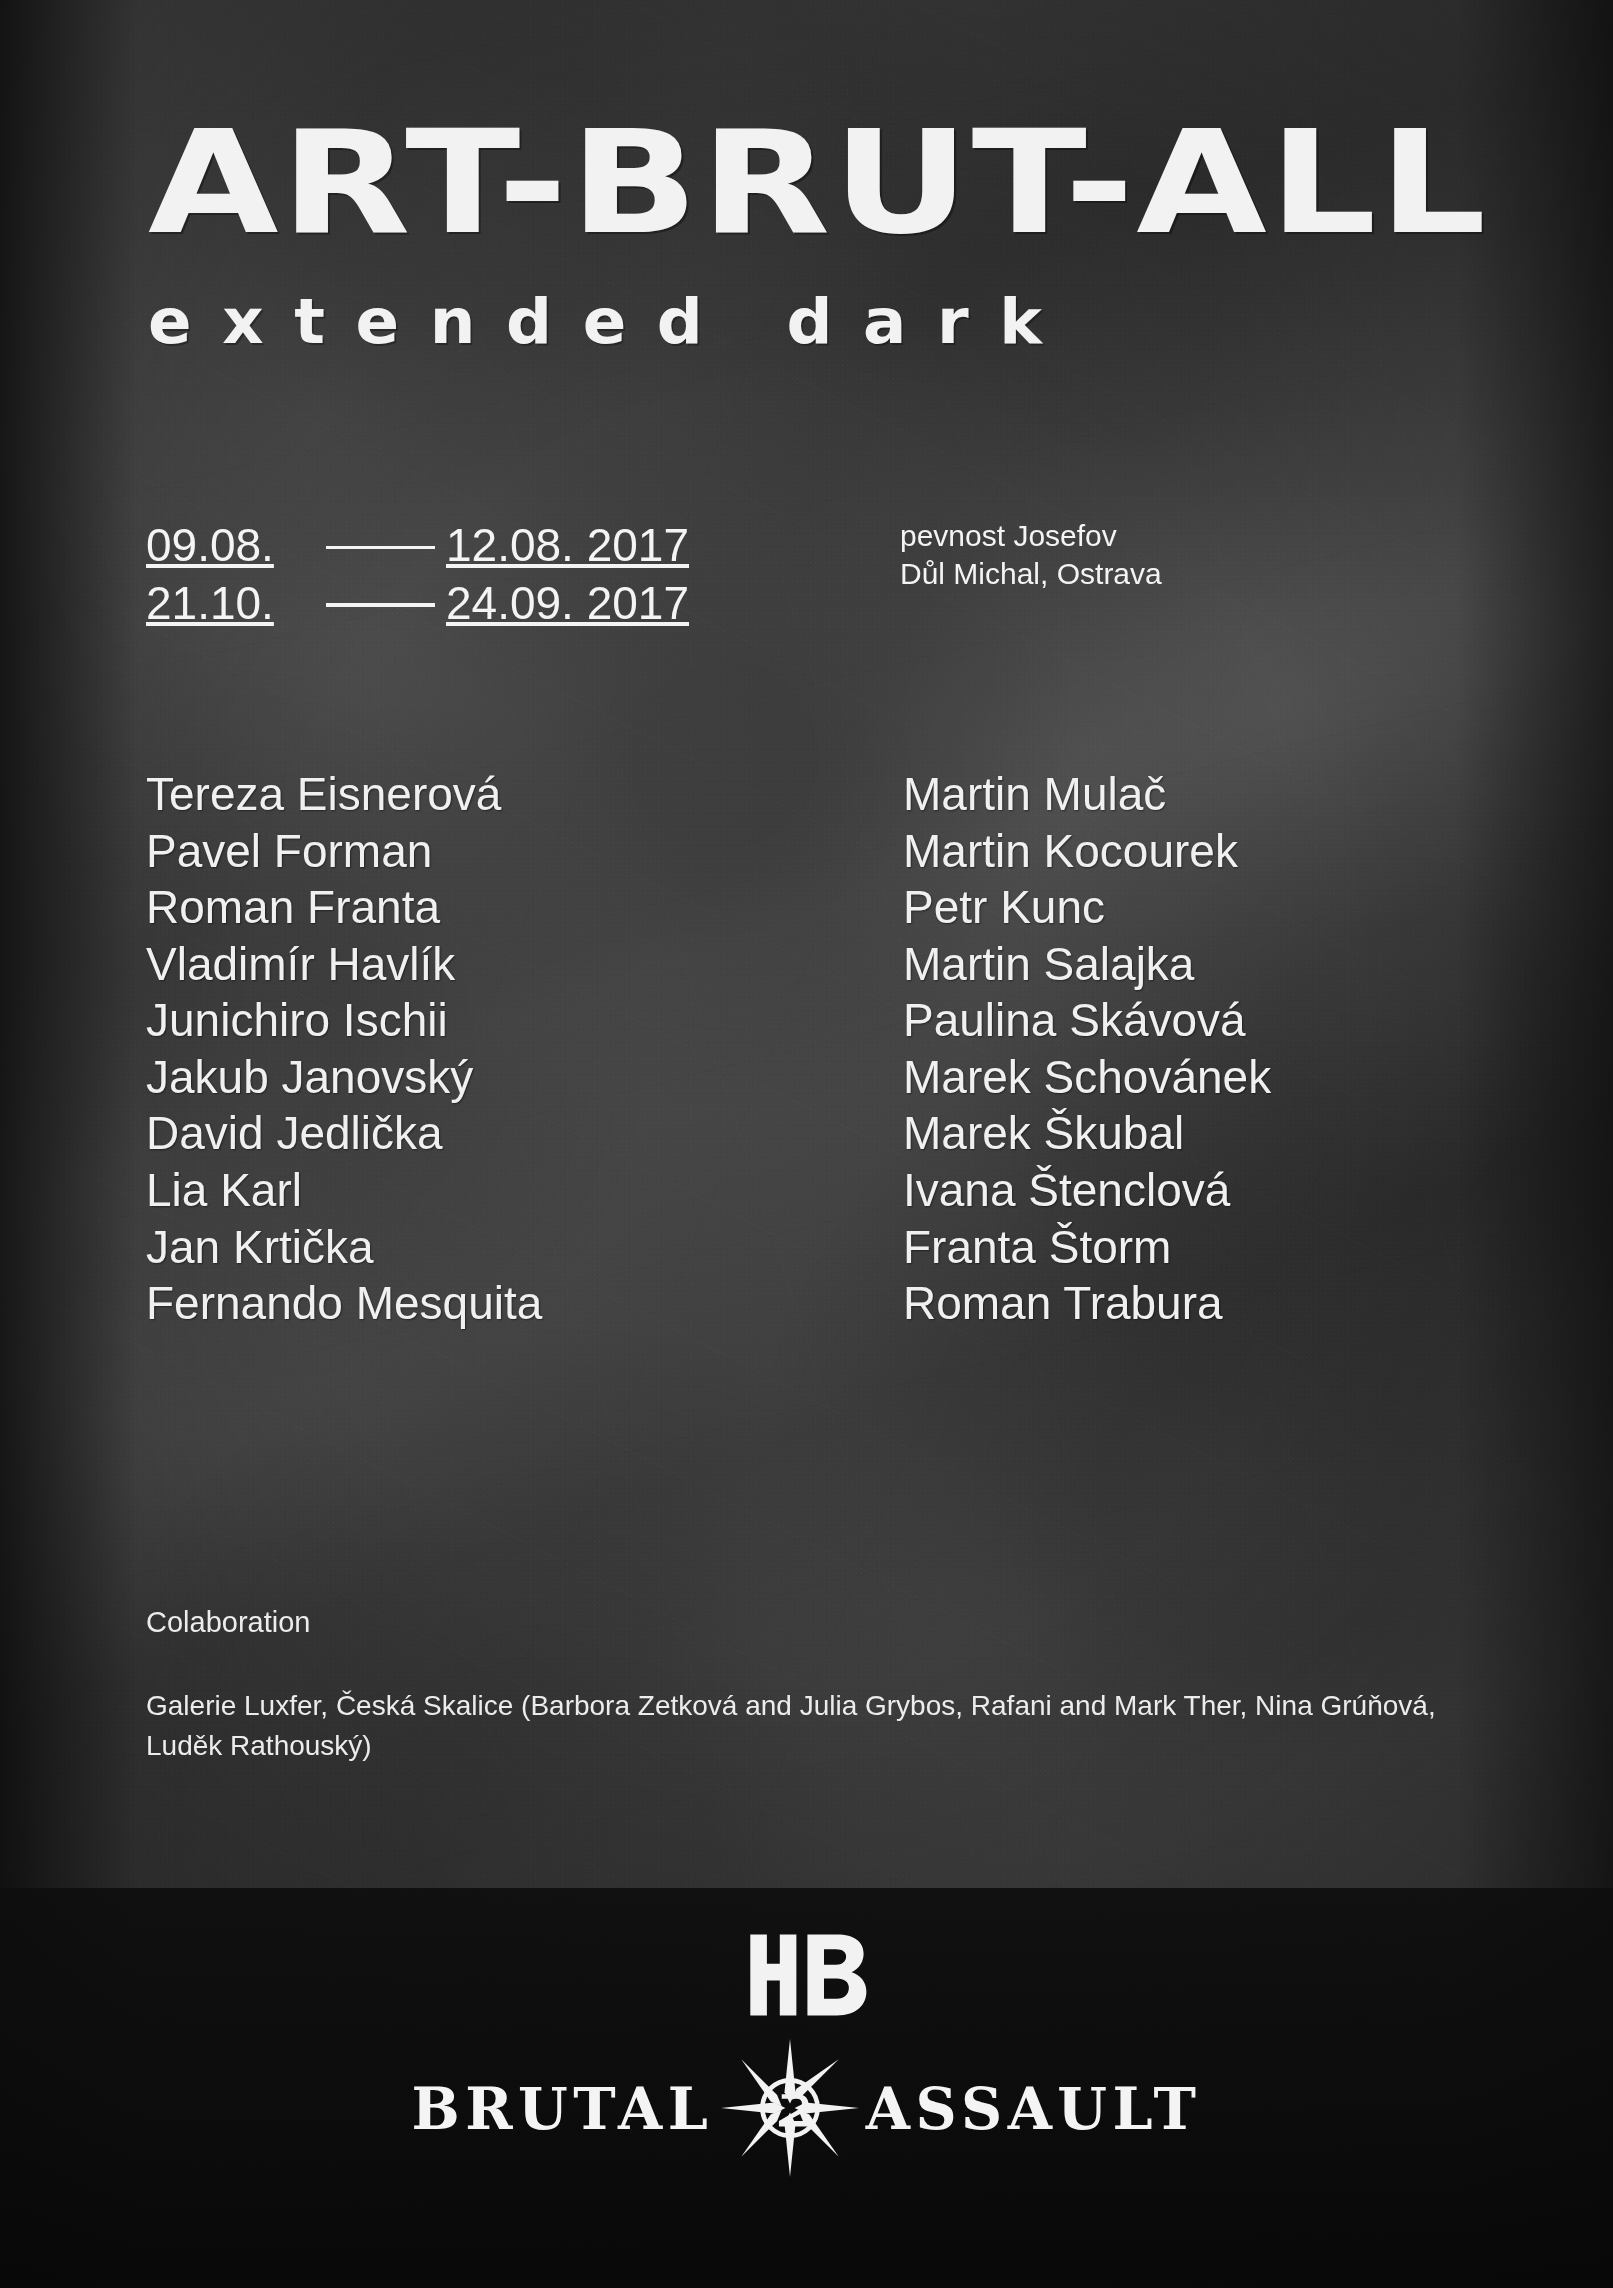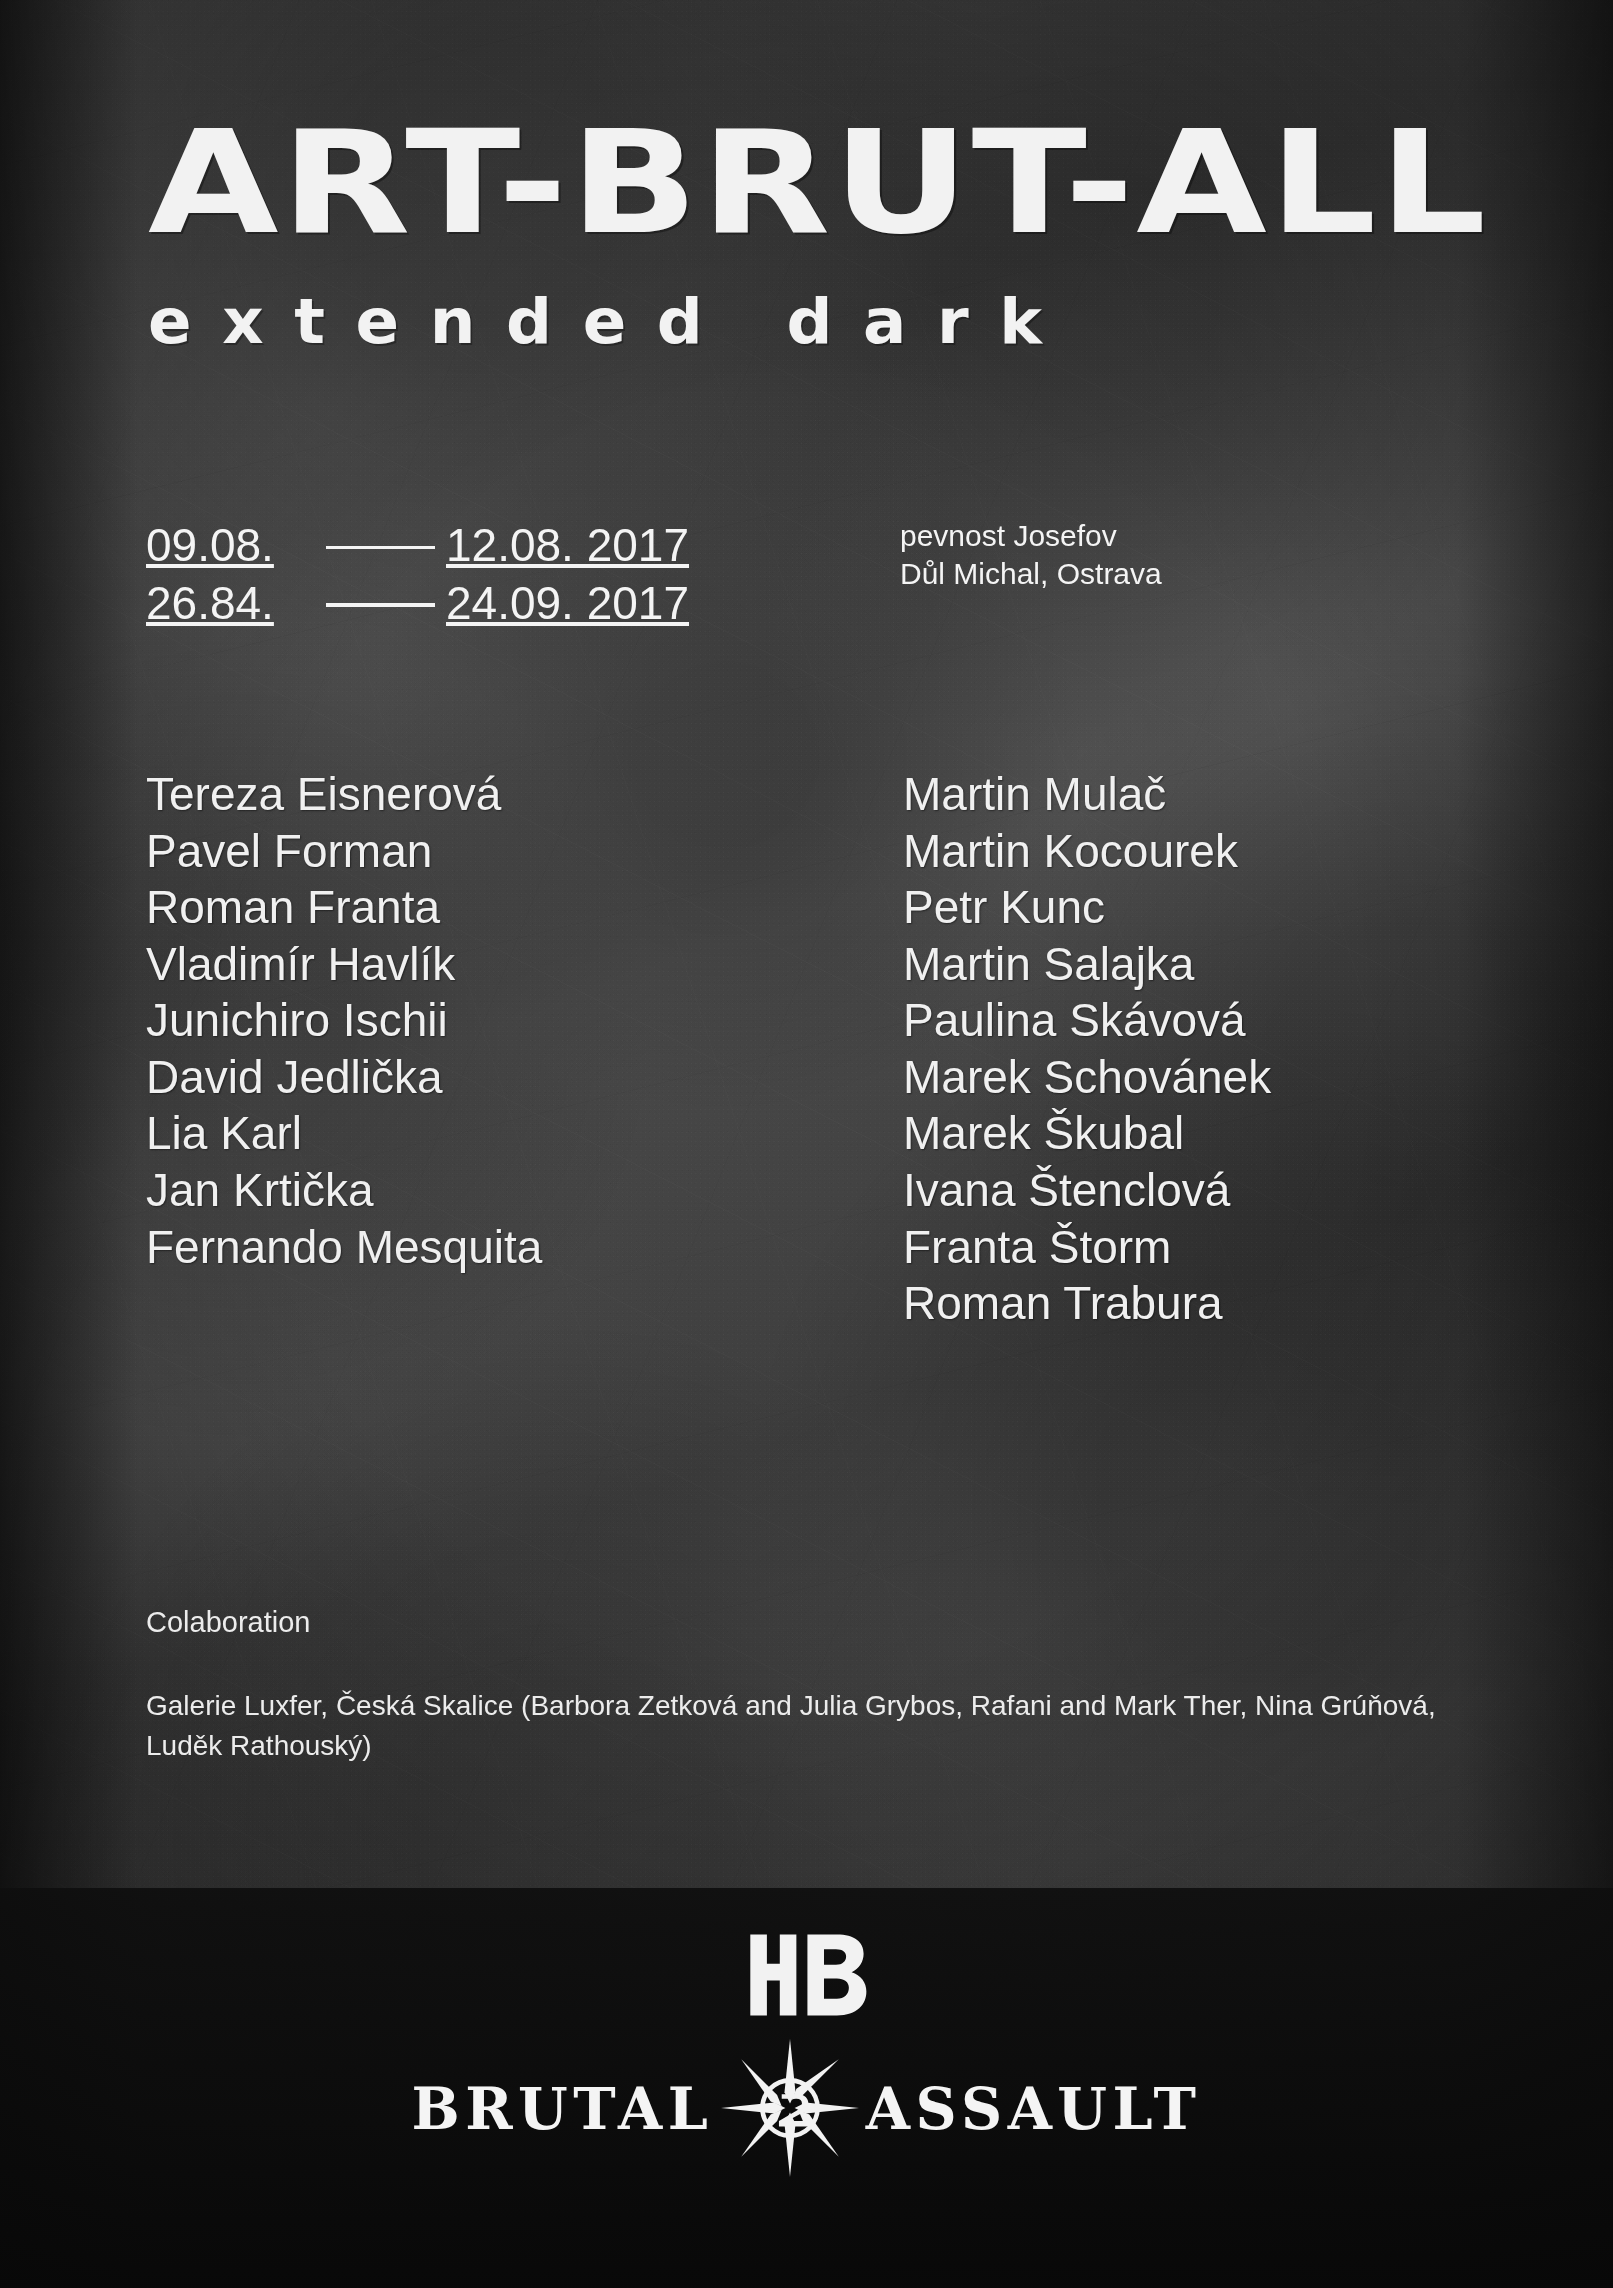--- a/index.html
+++ b/index.html
@@ -255,38 +255,39 @@
       <div class="title-sub">extended dark</div>
     </div>
 
     <div class="dates">
       <div class="date-row">
         <span class="date-from">09.08.</span>
         <span class="date-dash"></span>
         <span class="date-to">12.08. 2017</span>
       </div>
       <div class="date-row">
-        <span class="date-from">26.84.</span>
+        <span class="date-from">21.10.</span>
         <span class="date-dash"></span>
         <span class="date-to">24.09. 2017</span>
       </div>
     </div>
 
     <div class="venue-col">
       <div>pevnost Josefov</div>
       <div>Důl Michal, Ostrava</div>
     </div>
 
     <div class="artists">
       <div class="artist-col left">
         <div class="artist-name">Tereza Eisnerová</div>
         <div class="artist-name">Pavel Forman</div>
         <div class="artist-name">Roman Franta</div>
         <div class="artist-name">Vladimír Havlík</div>
         <div class="artist-name">Junichiro Ischii</div>
+        <div class="artist-name">Jakub Janovský</div>
         <div class="artist-name">David Jedlička</div>
         <div class="artist-name">Lia Karl</div>
         <div class="artist-name">Jan Krtička</div>
         <div class="artist-name">Fernando Mesquita</div>
       </div>
       <div class="artist-col right">
         <div class="artist-name">Martin Mulač</div>
         <div class="artist-name">Martin Kocourek</div>
         <div class="artist-name">Petr Kunc</div>
         <div class="artist-name">Martin Salajka</div>

